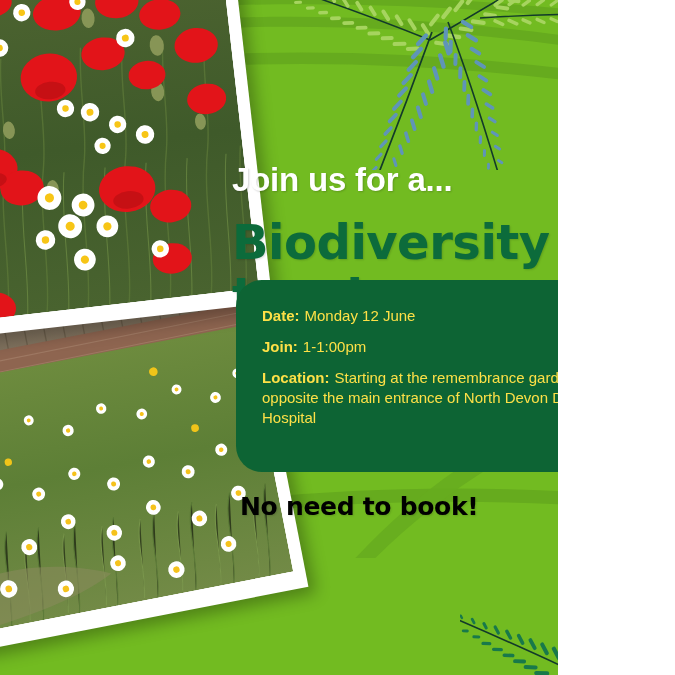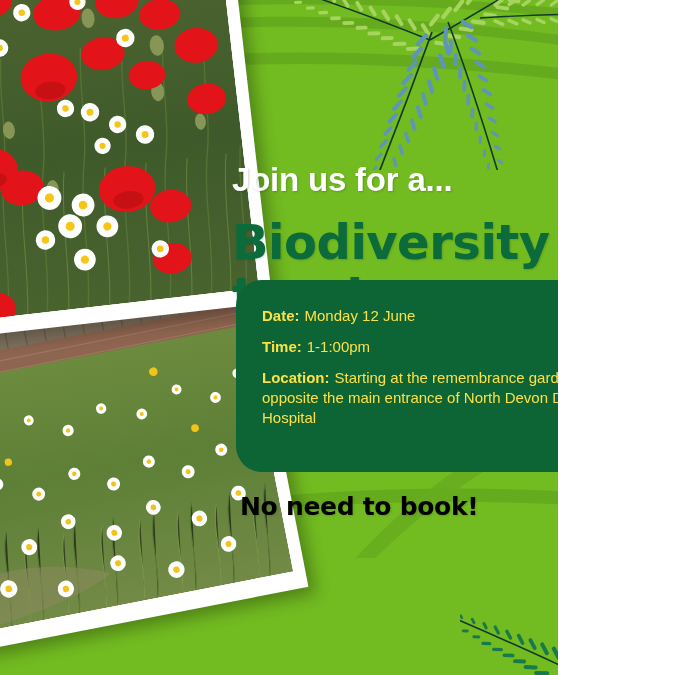--- a/index.html
+++ b/index.html
@@ -914,21 +914,21 @@
     <div class="hl-2">Biodiversity tour!</div>
   </div>
 
   <div id="info-card">
 
     <div class="info-row">
       <span class="info-label">Date:</span><span class="info-value">Monday 12 June</span>
     </div>
 
     <div class="info-row">
-      <span class="info-label">Time:</span><span class="info-value">1-1:00pm</span>
+      <span class="info-label">Join:</span><span class="info-value">1-1:00pm</span>
     </div>
 
     <div class="info-row">
       <span class="info-label">Location:</span><span class="info-value">Starting at the remembrance garden, opposite the main entrance of North Devon District Hospital</span>
     </div>
 
   </div>
 
   <div id="no-book">No need to book!</div>
 

